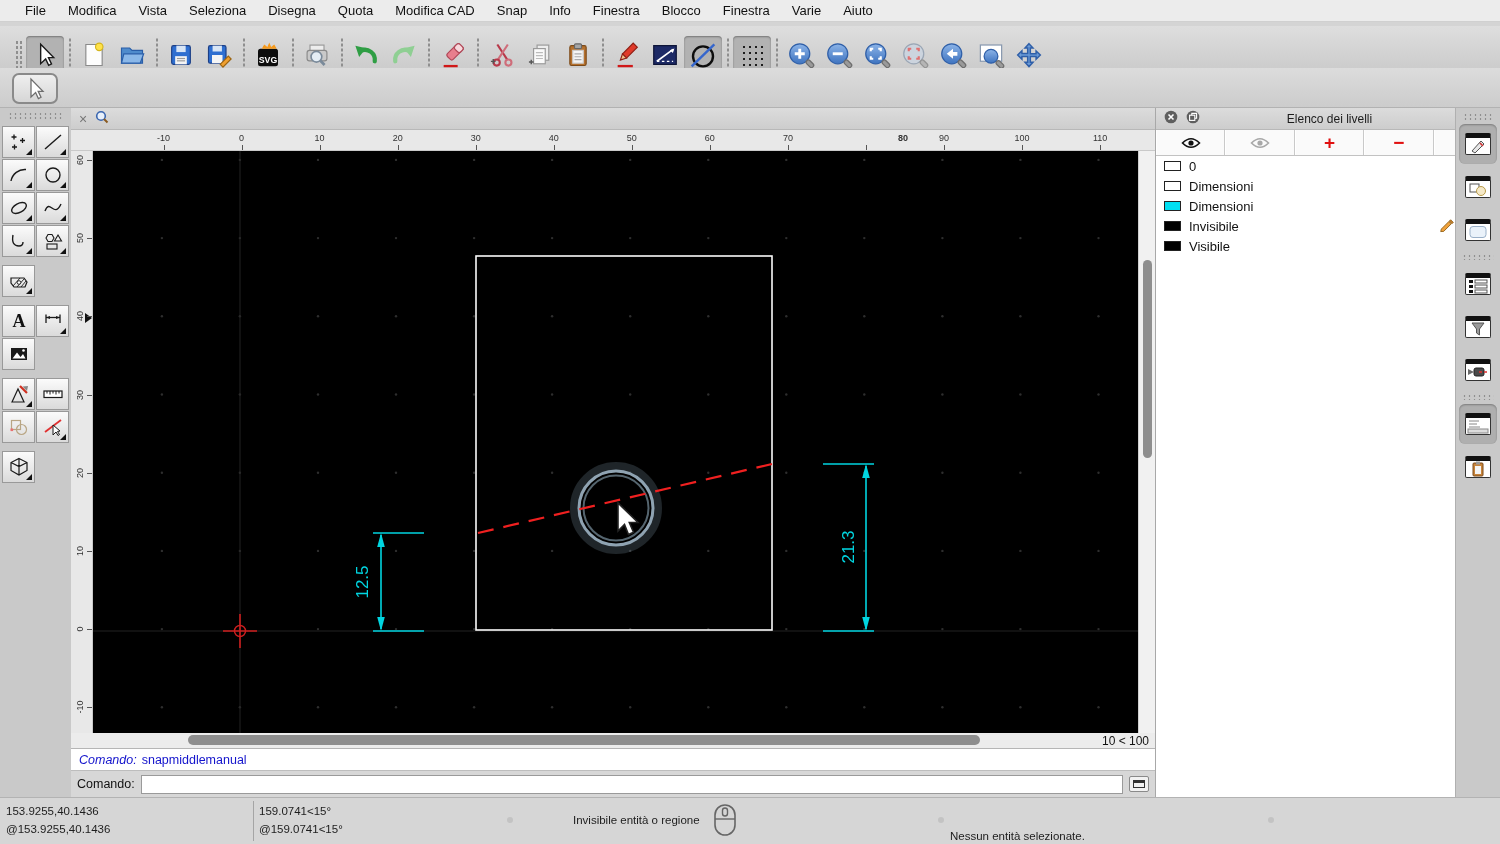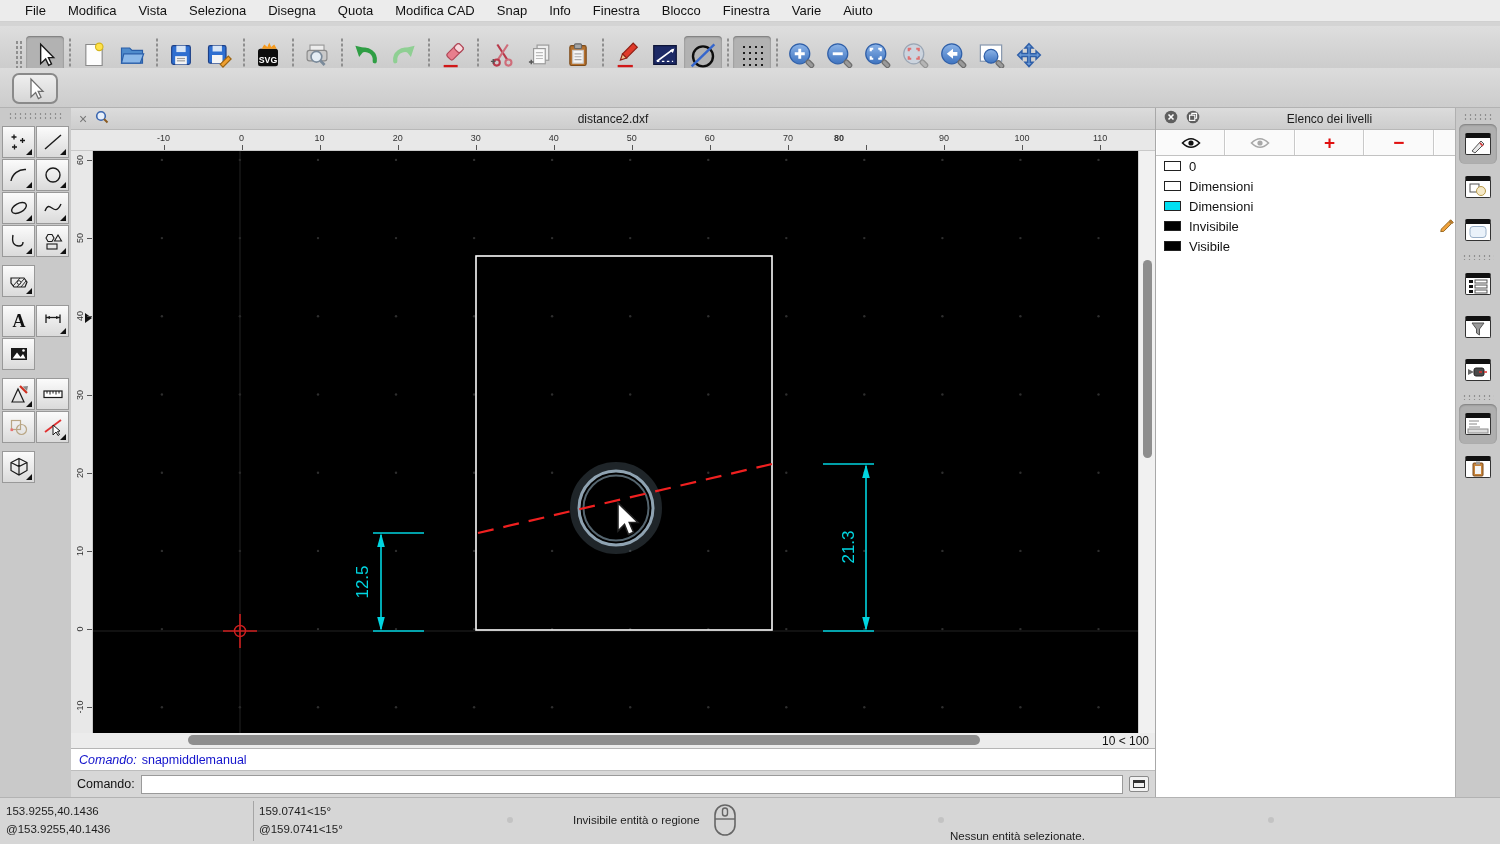--- a/index.html
+++ b/index.html
@@ -486,21 +486,20 @@
       <div class="pbtn sub">
           <svg width="22" height="22" viewBox="0 0 22 22">
             <path d="M11 2.5 L19 6.5 V14.5 L11 19 L3 14.5 V6.5 Z M11 2.5 V10.5 M3 6.5 L11 10.5 L19 6.5 M11 10.5 V19" fill="none" stroke="#1a1a1a" stroke-width="1.2"></path>
           </svg>
         </div>
     </div>
   </div>
 
   <div id="central">
     <div id="doc-tab">
-      <span id="doc-title">distance2.dxf</span>
       <span id="tab-close">×</span>
       <span id="tab-icon">
         <svg width="14" height="14" viewBox="0 0 14 14">
             <circle cx="6" cy="6" r="4.3" fill="#e8f0fa" stroke="#3a66b0" stroke-width="1.6"></circle>
             <line x1="9" y1="9" x2="12.5" y2="12.5" stroke="#8a5a20" stroke-width="2"></line>
           </svg>
       </span>
     </div>
 
     <div id="hruler">
@@ -515,21 +514,21 @@
         <span class="hrlabel" style="left: 404.7px;">30</span>
         <div class="hrtick" style="left: 404.7px;"></div>
         <span class="hrlabel" style="left: 482.75px;">40</span>
         <div class="hrtick" style="left: 482.75px;"></div>
         <span class="hrlabel" style="left: 560.8px;">50</span>
         <div class="hrtick" style="left: 560.8px;"></div>
         <span class="hrlabel" style="left: 638.85px;">60</span>
         <div class="hrtick" style="left: 638.85px;"></div>
         <span class="hrlabel" style="left: 716.9px;">70</span>
         <div class="hrtick" style="left: 716.9px;"></div>
-        <span class="hrlabel" style="left: 768px; font-weight: bold;">80</span>
+        <span class="hrlabel" style="left: 832px; font-weight: bold;">80</span>
         <div class="hrtick" style="left: 794.95px;"></div>
         <span class="hrlabel" style="left: 873px;">90</span>
         <div class="hrtick" style="left: 873px;"></div>
         <span class="hrlabel" style="left: 951.05px;">100</span>
         <div class="hrtick" style="left: 951.05px;"></div>
         <span class="hrlabel" style="left: 1029.1px;">110</span>
         <div class="hrtick" style="left: 1029.1px;"></div>
       </div>
 
     <div id="vruler">

